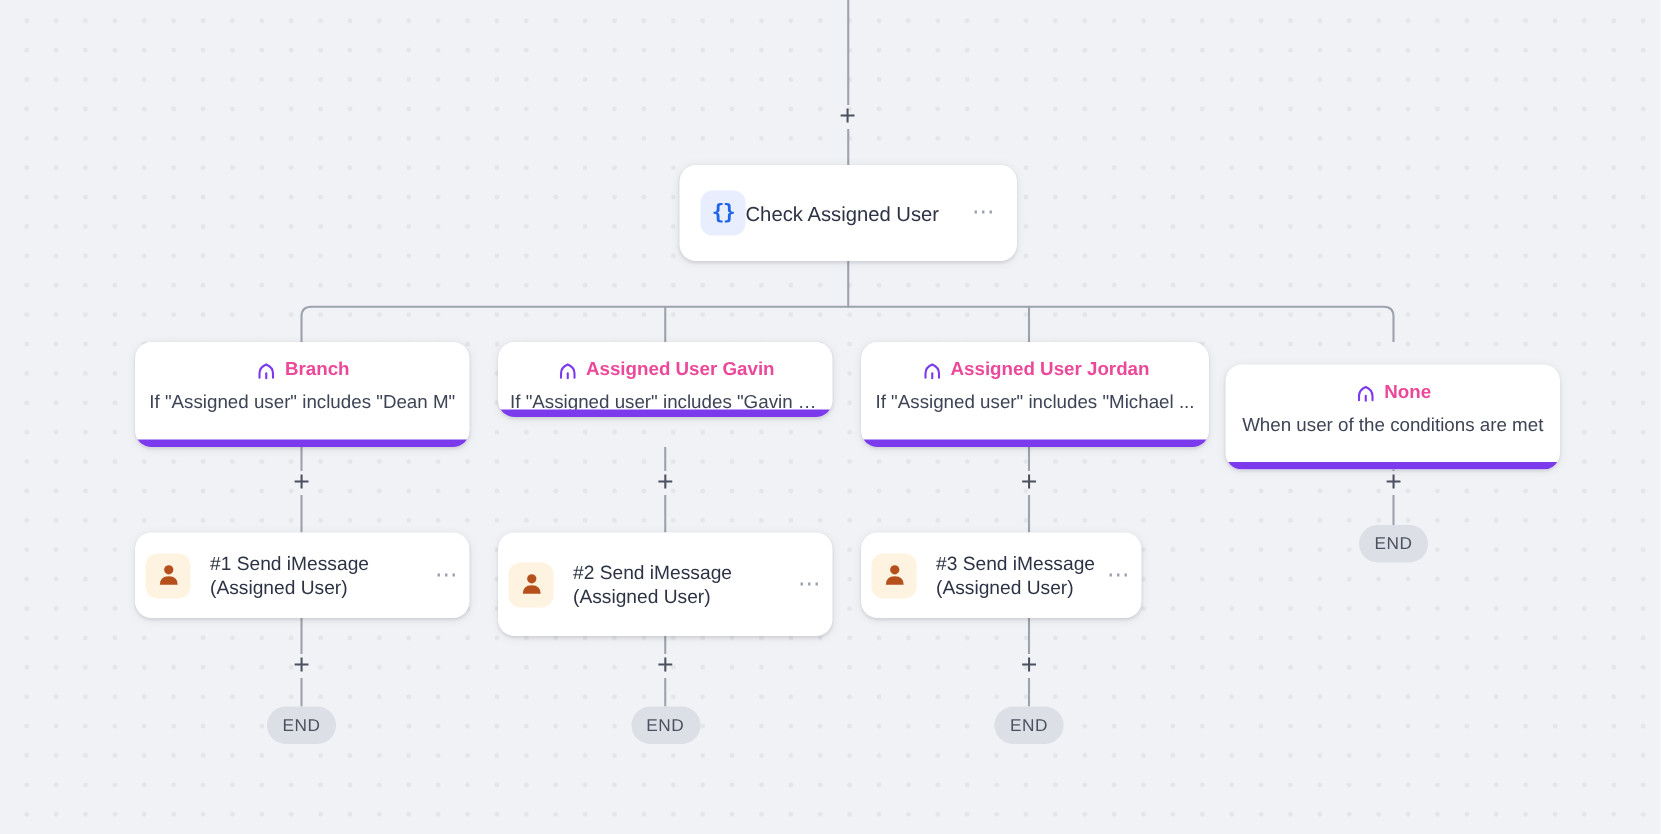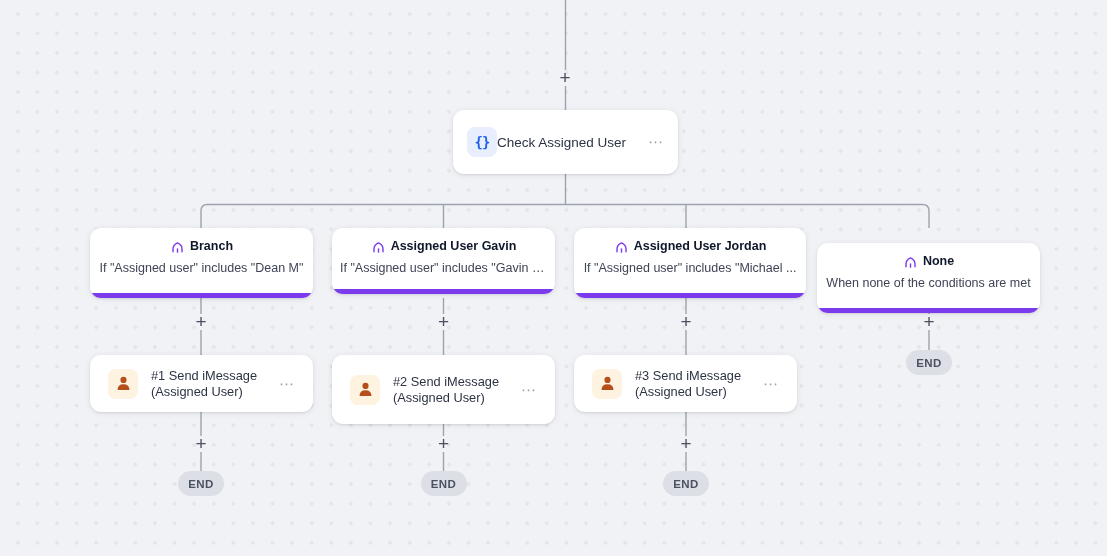--- a/index.html
+++ b/index.html
@@ -102,59 +102,59 @@
     border-bottom-right-radius: 11px;
   }
   .branch-head {
     display: flex;
     align-items: center;
     justify-content: center;
     gap: 5px;
     height: 18px;
   }
   .branch-label {
-    color: #0f172a;
+    color: #ec4899;
     font-size: 12.5px;
     font-weight: 700;
     white-space: nowrap;
   }
   .branch-cond {
     margin-top: 6px;
     text-align: center;
     font-size: 12.5px;
     color: #3e4455;
     white-space: nowrap;
     overflow: hidden;
     text-overflow: ellipsis;
     padding: 0 8px;
   }
 
   
   .action {
     display: flex;
     align-items: center;
-    padding: 0 18px;
+    padding: 0 7px;
   }
   .action .node-title {
     margin-left: 13px;
     font-size: 12.8px;
     color: #2d3344;
     line-height: 15.5px;
     white-space: normal;
   }
 
   
   .end-pill {
     position: absolute;
     height: 25px;
     background: #dcdfe5;
     color: #4b5160;
     border-radius: 13px;
     font-size: 11.5px;
-    font-weight: 700;
+    font-weight: 400;
     letter-spacing: .4px;
     display: flex;
     align-items: center;
     justify-content: center;
     cursor: pointer;
   }
 </style>
 </head>
 <body>
 
@@ -218,21 +218,21 @@
         <g fill="none" stroke="#7c3aed" stroke-width="1.5" stroke-linecap="round">
           <path d="M8 10.5 L8 14"></path>
           <path d="M3.2 13.6 L3.2 10.6 Q3.2 6.2 8 4.2 Q12.8 6.2 12.8 10.6 L12.8 13.6"></path>
         </g>
       </svg>
       <span class="branch-label">Branch</span>
     </div>
     <div class="branch-cond">If "Assigned user" includes "Dean M"</div>
   </div>
 
-  <div class="node branch" style="left:332px; top:228px; width:223px; height:66px;">
+  <div class="node branch" style="left:332px; top:228px; width:223px; height:50px;">
     <div class="branch-head">
       <svg width="15" height="15" viewBox="0 0 16 16">
         <g fill="none" stroke="#7c3aed" stroke-width="1.5" stroke-linecap="round">
           <path d="M8 10.5 L8 14"></path>
           <path d="M3.2 13.6 L3.2 10.6 Q3.2 6.2 8 4.2 Q12.8 6.2 12.8 10.6 L12.8 13.6"></path>
         </g>
       </svg>
       <span class="branch-label">Assigned User Gavin</span>
     </div>
     <div class="branch-cond">If "Assigned user" includes "Gavin Bree"</div>
@@ -254,21 +254,21 @@
   <div class="node branch" style="left:817px; top:243px; width:223px; height:70px;">
     <div class="branch-head">
       <svg width="15" height="15" viewBox="0 0 16 16">
         <g fill="none" stroke="#7c3aed" stroke-width="1.5" stroke-linecap="round">
           <path d="M8 10.5 L8 14"></path>
           <path d="M3.2 13.6 L3.2 10.6 Q3.2 6.2 8 4.2 Q12.8 6.2 12.8 10.6 L12.8 13.6"></path>
         </g>
       </svg>
       <span class="branch-label">None</span>
     </div>
-    <div class="branch-cond">When none of the conditions are met</div>
+    <div class="branch-cond">When user of the conditions are met</div>
   </div>
 
   <div class="node action" style="left:90px; top:355px; width:223px; height:57px;">
     <span class="icon-box person">
       <svg width="17" height="17" viewBox="0 0 16 16">
         <circle cx="8" cy="4.6" r="2.9" fill="#b5501c"></circle>
         <path d="M2.4 14 Q2.4 8.6 8 8.6 Q13.6 8.6 13.6 14 Z" fill="#b5501c"></path>
       </svg>
     </span>
     <span class="node-title">
@@ -285,21 +285,21 @@
         <path d="M2.4 14 Q2.4 8.6 8 8.6 Q13.6 8.6 13.6 14 Z" fill="#b5501c"></path>
       </svg>
     </span>
     <span class="node-title">
       <span>#2 Send iMessage</span><br>
       <span>(Assigned User)</span>
     </span>
     <span class="dots">⋯</span>
   </div>
 
-  <div class="node action" style="left:574px; top:355px; width:223px; height:57px;">
+  <div class="node action" style="left:574px; top:355px; width:187px; height:57px;">
     <span class="icon-box person">
       <svg width="17" height="17" viewBox="0 0 16 16">
         <circle cx="8" cy="4.6" r="2.9" fill="#b5501c"></circle>
         <path d="M2.4 14 Q2.4 8.6 8 8.6 Q13.6 8.6 13.6 14 Z" fill="#b5501c"></path>
       </svg>
     </span>
     <span class="node-title">
       <span>#3 Send iMessage</span><br>
       <span>(Assigned User)</span>
     </span>

